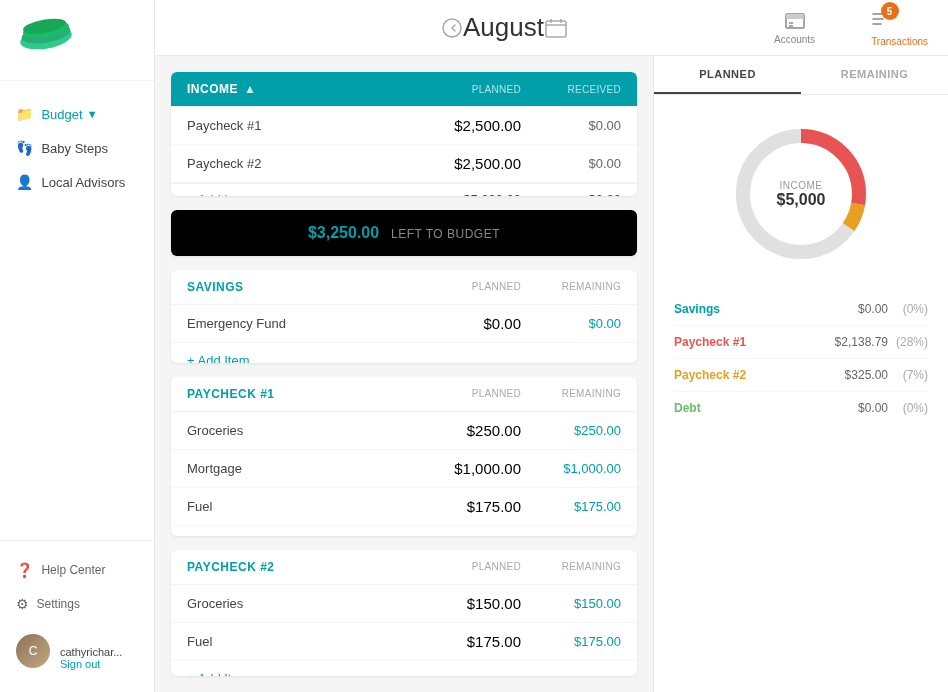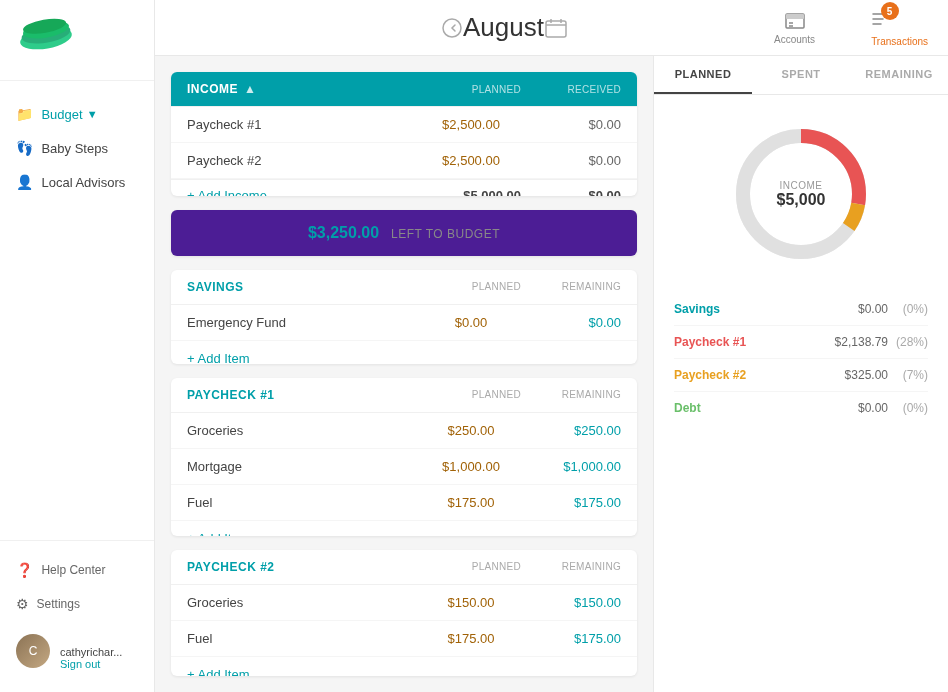--- a/index.html
+++ b/index.html
@@ -187,23 +187,23 @@
       border-bottom: 1px solid #f5f5f5;
     }
     .section-row:last-child { border-bottom: none; }
     .row-label {
       flex: 1;
       font-size: 13px;
       color: #444;
     }
     .row-planned {
       width: 100px;
-      text-align: center;
-      font-size: 13px;
-      color: #a16207;
+      text-align: right;
+      font-size: 15px;
+      color: #000000;
     }
     .row-remaining {
       width: 100px;
       text-align: right;
       font-size: 13px;
       color: #009fa9;
       font-weight: 500;
     }
     .row-received {
       width: 100px;
@@ -229,21 +229,21 @@
     .total-received {
       width: 100px;
       text-align: right;
       font-size: 13px;
       font-weight: 700;
       color: #444;
     }
 
     
     .left-to-budget {
-      background: #4c1d95;
+      background: #000000;
       border-radius: 6px;
       padding: 14px;
       text-align: center;
       box-shadow: 0 1px 3px rgba(0,0,0,0.08);
       font-size: 14px;
       color: #444;
     }
     .left-to-budget .amount {
       color: #009fa9;
       font-weight: 600;
@@ -547,21 +547,20 @@
           <span>+ Add Item</span>
         </div>
       </div>
 
     </div>
 
     <div class="right-panel">
 
       <div class="right-tabs">
         <div class="right-tab active">PLANNED</div>
-        <div class="right-tab">SPENT</div>
         <div class="right-tab">REMAINING</div>
       </div>
 
       <div class="donut-container">
         <div class="donut-wrapper">
           <svg width="150" height="150" viewBox="0 0 150 150">
 
             <circle cx="75" cy="75" r="58" fill="none" stroke="#f0f0f0" stroke-width="14"></circle>
 
             <circle cx="75" cy="75" r="58" fill="none" stroke="#e0e0e0" stroke-width="14" stroke-dasharray="364.4" stroke-dashoffset="0" transform="rotate(-90 75 75)"></circle>

